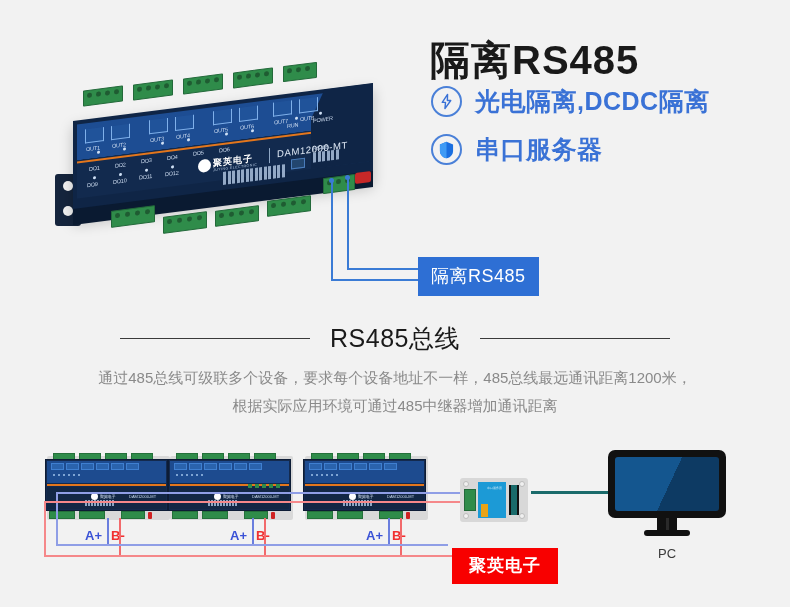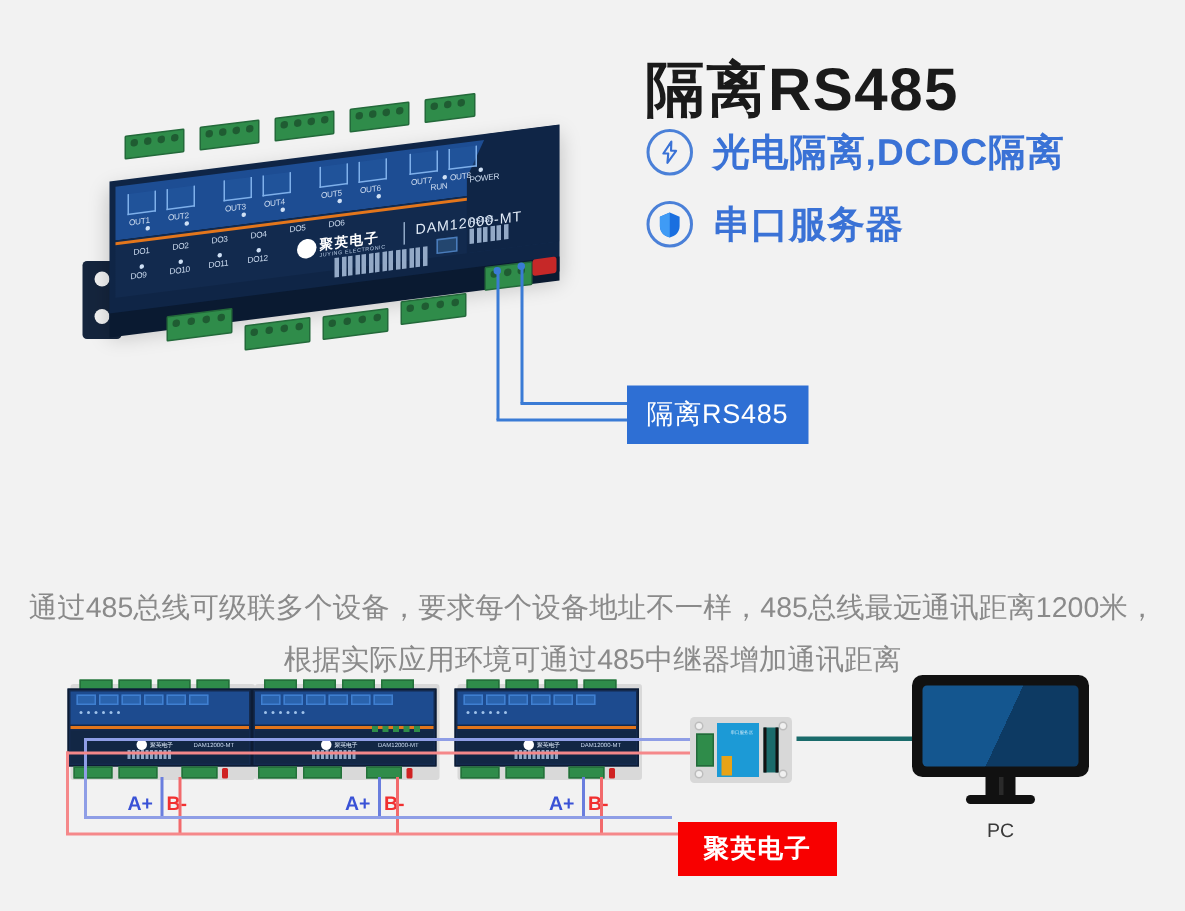--- a/index.html
+++ b/index.html
@@ -50,22 +50,22 @@
   
   #divider{
     left:0;right:0;top:322px;
     display:flex;align-items:center;justify-content:center;gap:20px;
   }
   #divider .rule{width:190px;height:1px;background:#3a3a3a;}
   #divider .dtitle{font-size:25px;color:#1a1a1a;font-weight:400;letter-spacing:.5px;white-space:nowrap;}
 
   
   #bus-desc{
-    left:0;right:0;top:388px;
-    text-align:center;color:#8a8a8a;font-size:19px;line-height:1.85;
+    left:0;right:0;top:364px;
+    text-align:center;color:#8a8a8a;font-size:15px;line-height:1.85;
   }
   #bus-desc div{white-space:nowrap;}
 
   
   
   .mini-board{position:absolute;width:125px;height:68px;}
   .mb-shadow{position:absolute;left:2px;top:4px;width:123px;height:64px;background:rgba(0,0,0,.10);border-radius:2px;}
   .mb-body{position:absolute;left:0;top:7px;width:123px;height:52px;background:#142a4e;border:1px solid #0d1c35;box-sizing:border-box;}
   .mb-upper{position:absolute;left:2px;top:9px;width:119px;height:22px;background:#1d4b8f;}
   .mb-stripe{position:absolute;left:2px;top:32px;width:119px;height:2px;background:#e3761c;}
@@ -350,20 +350,25 @@
 
   <div class="leader-dot" style="left:329px;top:178px;"></div>
   <div class="leader-dot" style="left:345px;top:175px;"></div>
   <div class="leader" style="left:331px;top:180px;width:1.5px;height:100px;"></div>
   <div class="leader" style="left:347px;top:177px;width:1.5px;height:92px;"></div>
   <div class="leader" style="left:331px;top:279px;width:88px;height:1.5px;"></div>
   <div class="leader" style="left:347px;top:268px;width:72px;height:1.5px;"></div>
 
   <div class="abs" id="callout-badge">隔离RS485</div>
 
+  <div class="abs" id="divider">
+    <span class="rule"></span>
+    <span class="dtitle">RS485总线</span>
+    <span class="rule"></span>
+  </div>
 
   <div class="abs" id="bus-desc">
     <div>通过485总线可级联多个设备，要求每个设备地址不一样，485总线最远通讯距离1200米，</div>
     <div>根据实际应用环境可通过485中继器增加通讯距离</div>
   </div>
 
   <div class="mini-board" style="left:45px;top:452px;">
     <div class="mb-shadow"></div>
     <div class="term-top" style="left:8px;width:22px;"></div>
     <div class="term-top" style="left:34px;width:22px;"></div>

